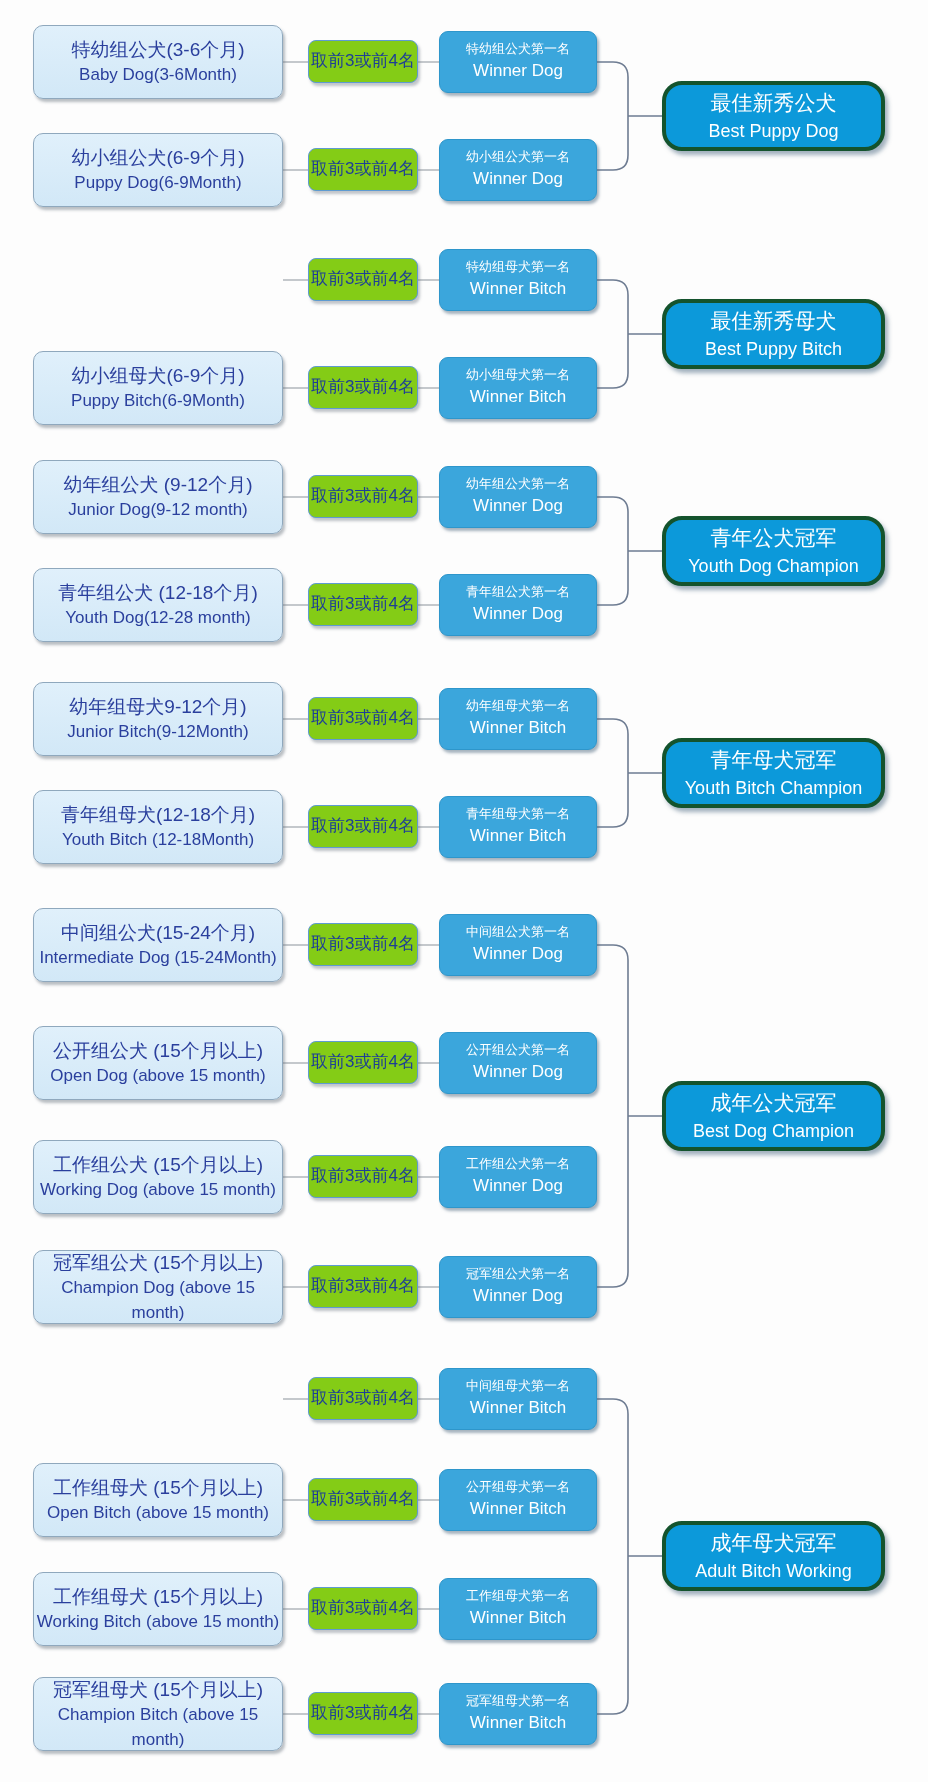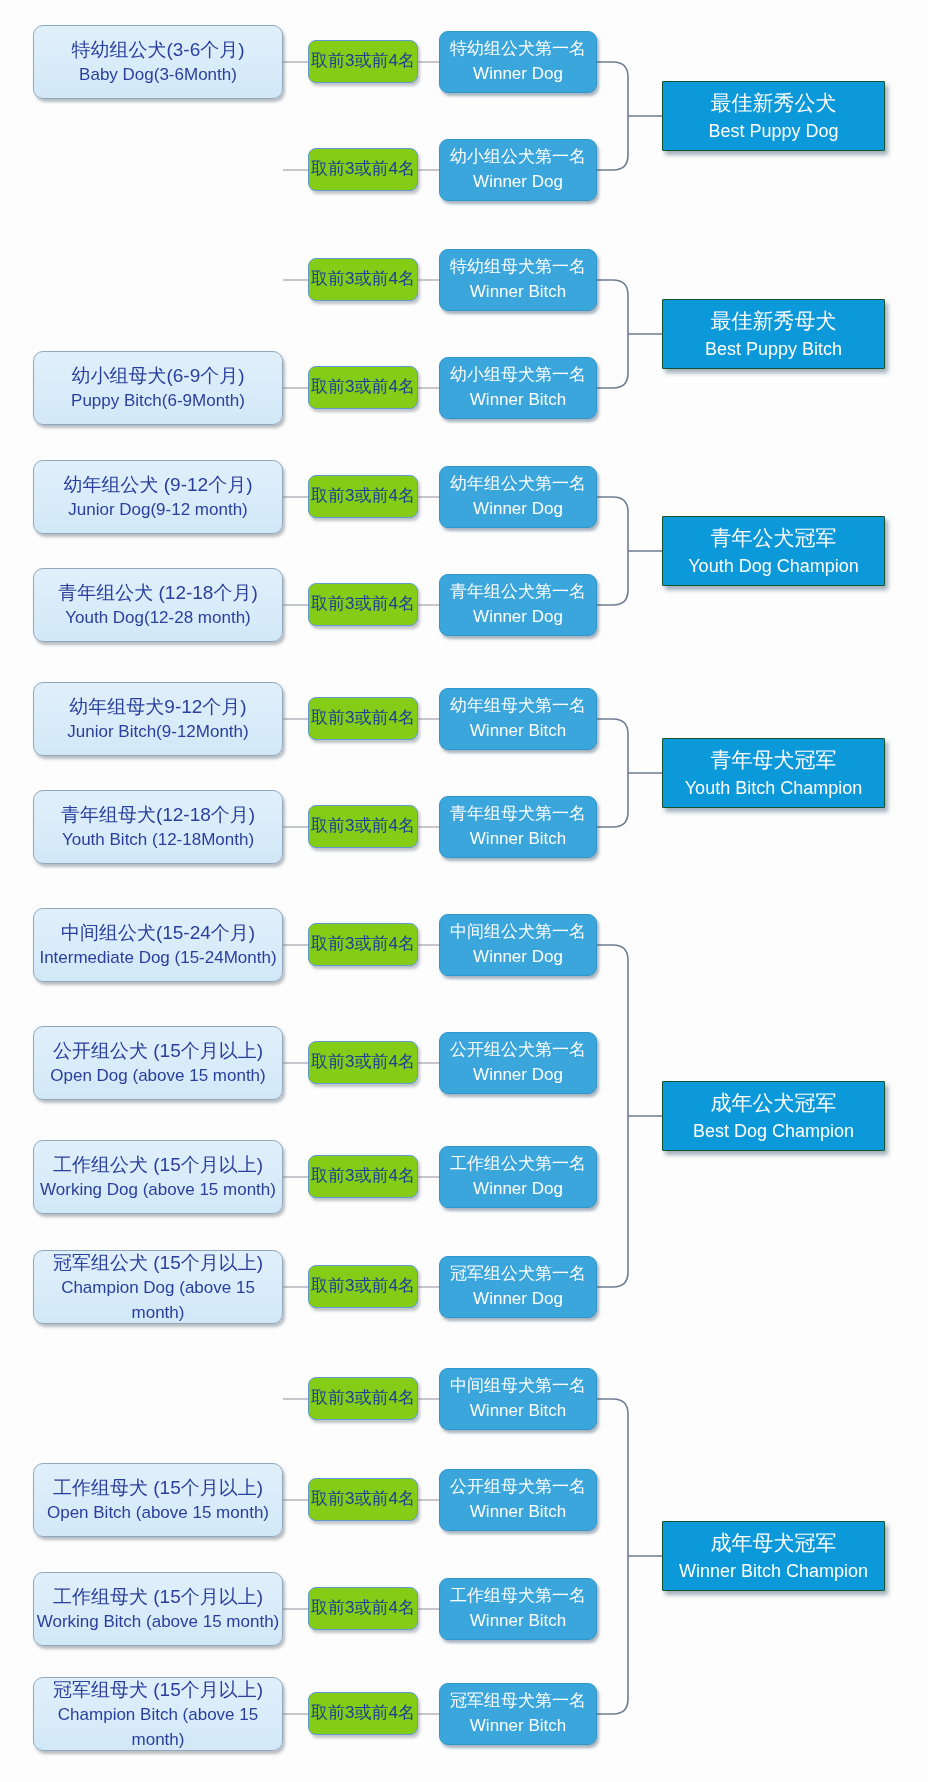--- a/index.html
+++ b/index.html
@@ -24,25 +24,25 @@
     background:#84cc16;border:1.5px solid #5f9bd1;border-radius:8px;
     box-shadow:2px 3px 3px rgba(100,110,122,.4);
     color:#1d3e97;font-size:17px;
   }
   .winner{
     left:439px;width:158px;height:62px;
     background:#3ba6dc;border:1px solid #2e96cb;border-radius:9px;
     box-shadow:2px 3px 3px rgba(80,105,128,.5);
     color:#ffffff;
   }
-  .winner .cn{font-size:17px;}
+  .winner .cn{font-size:13px;}
   .winner .en{font-size:17px;}
   .champ{
     left:662px;width:223px;height:70px;
-    background:#0c99da;border:1px solid #14532d;border-radius:1px;
+    background:#0c99da;border:4px solid #14532d;border-radius:20px;
     box-shadow:3px 4px 4px rgba(70,100,125,.5);
     color:#ffffff;
   }
   .champ .cn{font-size:21px;}
   .champ .en{font-size:18px;}
 </style>
 </head>
 <body>
 
 <div class="canvas">
@@ -60,20 +60,24 @@
   <div class="box stage" style="top:25px">
     <div class="cn">特幼组公犬(3-6个月)</div>
     <div class="en">Baby Dog(3-6Month)</div>
   </div>
   <div class="box take" style="top:40px">取前3或前4名</div>
   <div class="box winner" style="top:31px">
     <div class="cn">特幼组公犬第一名</div>
     <div class="en">Winner Dog</div>
   </div>
 
+  <div class="box stage" style="top:133px">
+    <div class="cn">幼小组公犬(6-9个月)</div>
+    <div class="en">Puppy Dog(6-9Month)</div>
+  </div>
   <div class="box take" style="top:148px">取前3或前4名</div>
   <div class="box winner" style="top:139px">
     <div class="cn">幼小组公犬第一名</div>
     <div class="en">Winner Dog</div>
   </div>
 
   <div class="box champ" style="top:81px">
     <div class="cn">最佳新秀公犬</div>
     <div class="en">Best Puppy Dog</div>
   </div>
@@ -225,16 +229,16 @@
     <div class="en">Champion Bitch (above 15 month)</div>
   </div>
   <div class="box take" style="top:1692px">取前3或前4名</div>
   <div class="box winner" style="top:1683px">
     <div class="cn">冠军组母犬第一名</div>
     <div class="en">Winner Bitch</div>
   </div>
 
   <div class="box champ" style="top:1521px">
     <div class="cn">成年母犬冠军</div>
-    <div class="en">Winner Bitch Champion</div>
+    <div class="en">Adult Bitch Working</div>
   </div>
 
 </div>
 
 </body></html>

